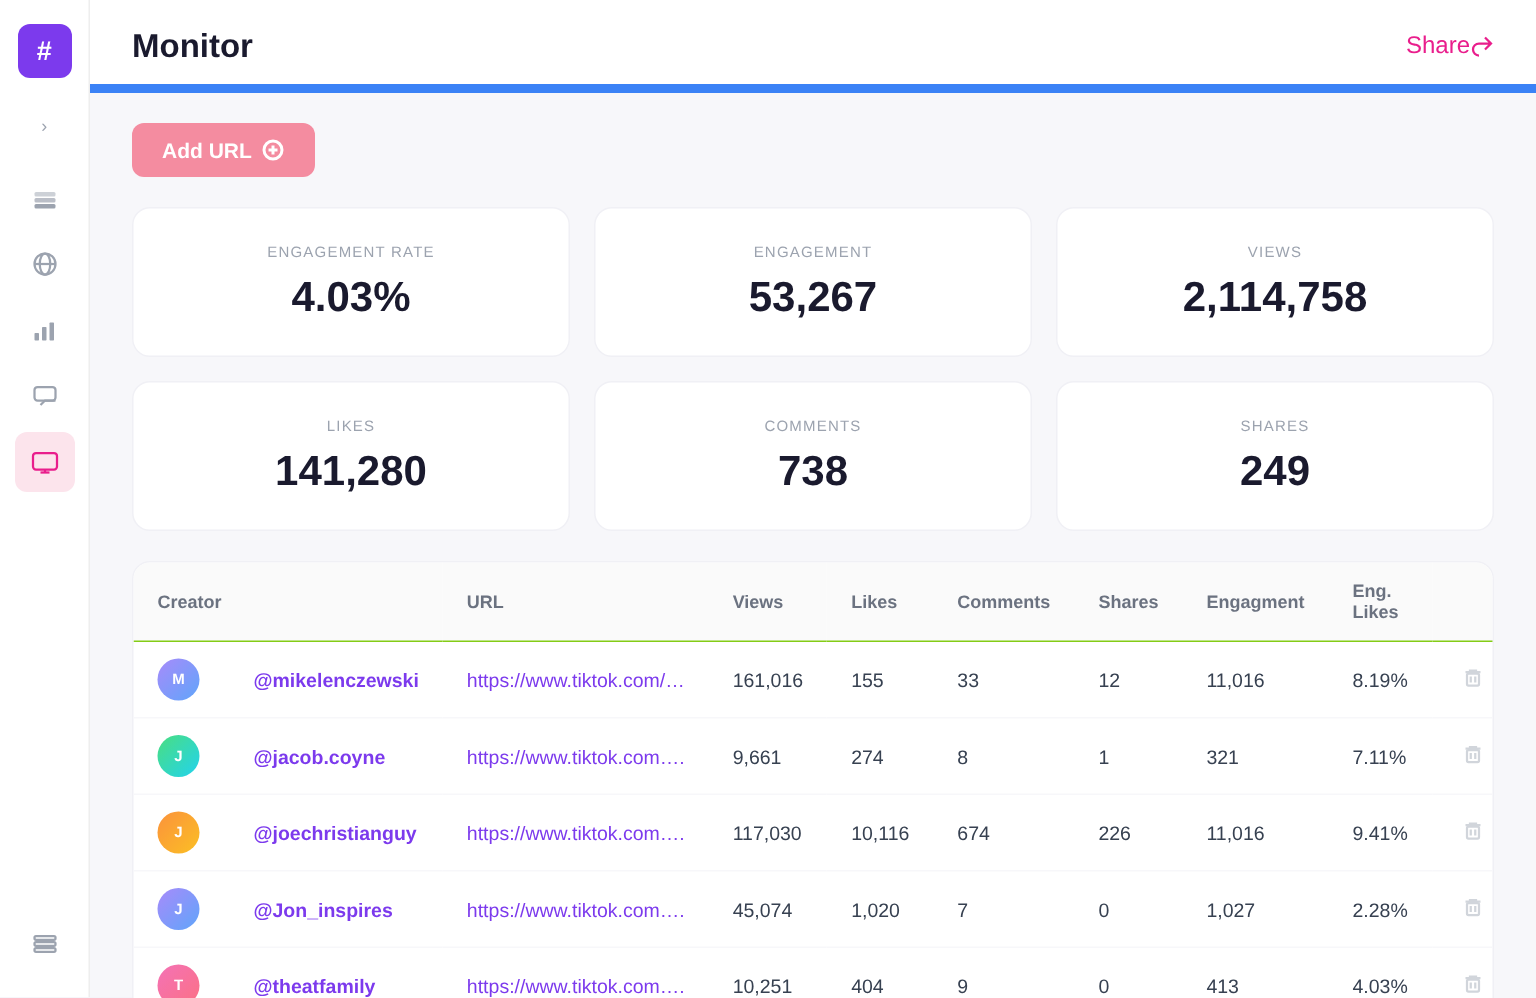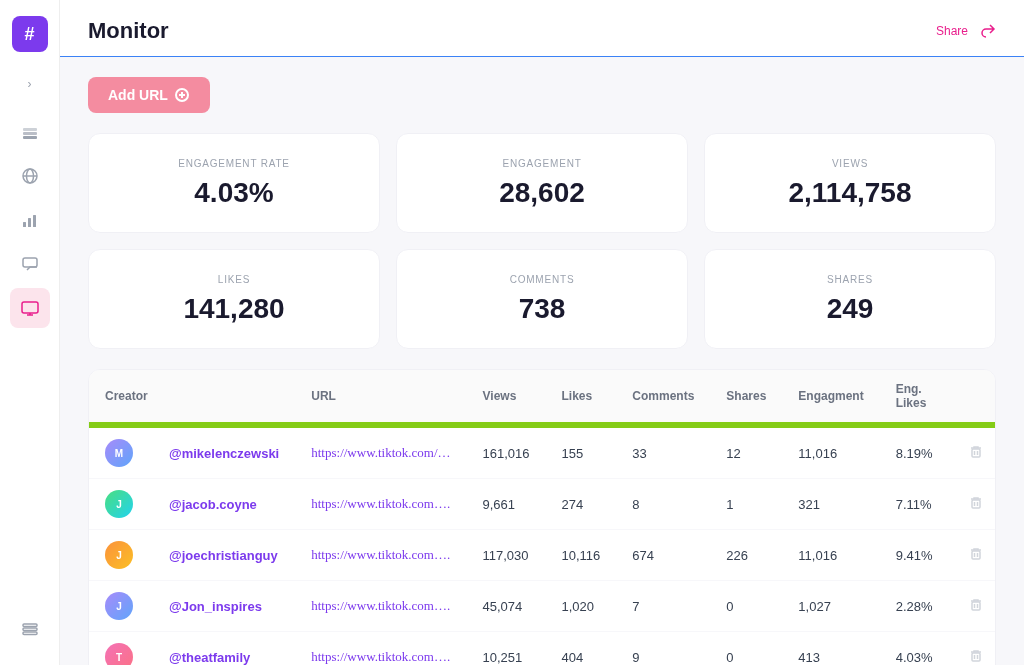--- a/index.html
+++ b/index.html
@@ -51,26 +51,26 @@
       overflow: hidden;
     }
 
     
     .header {
       background: #fff;
       padding: 18px 28px 12px;
       display: flex;
       align-items: center;
       justify-content: space-between;
-      border-bottom: 1px solid #3b82f6;
+      border-bottom: 6px solid #3b82f6;
     }
     .header-title { font-size: 22px; font-weight: 700; color: #1a1a2e; }
     .header-share {
-      display: flex; align-items: center; gap: 12px;
-      color: #e91e8c; font-size: 12px; cursor: pointer;
+      display: flex; align-items: center; gap: 0;
+      color: #e91e8c; font-size: 16px; cursor: pointer;
     }
 
     
     .content {
       flex: 1;
       padding: 20px 28px;
       overflow-y: auto;
     }
 
     
@@ -137,21 +137,21 @@
       overflow: hidden;
     }
     table { width: 100%; border-collapse: collapse; }
     thead th {
       padding: 12px 16px;
       text-align: left;
       font-size: 12px;
       font-weight: 700;
       color: #6b7280;
       background: #fafafa;
-      border-bottom: 6px solid #84cc16;
+      border-bottom: 1px solid #84cc16;
     }
     tbody tr { border-bottom: 1px solid #f7f7fa; }
     tbody tr:last-child { border-bottom: none; }
     tbody td {
       padding: 11px 16px;
       font-size: 13px;
       color: #374151;
     }
     .creator-cell { display: flex; align-items: center; gap: 8px; }
     .avatar {
@@ -159,21 +159,21 @@
       background: linear-gradient(135deg, #667eea, #f093fb);
       flex-shrink: 0;
       display: flex; align-items: center; justify-content: center;
       font-size: 10px; color: #fff; font-weight: 700;
     }
     .avatar.green { background: linear-gradient(135deg, #4ade80, #22d3ee); }
     .avatar.orange { background: linear-gradient(135deg, #fb923c, #fbbf24); }
     .avatar.purple { background: linear-gradient(135deg, #a78bfa, #60a5fa); }
     .avatar.pink { background: linear-gradient(135deg, #f472b6, #fb7185); }
     .creator-name { color: #7c3aed; font-weight: 600; font-size: 13px; margin-left: 28px; }
-    .url-link { color: #7c3aed; text-decoration: none; font-size: 13px; font-family: Liberation Serif, serif; }
+    .url-link { color: #7c3aed; text-decoration: none; font-size: 13px; }
     .delete-btn {
       background: none; border: none; cursor: pointer;
       color: #d1d5db; font-size: 14px; padding: 2px 4px;
       border-radius: 4px;
     }
   </style>
 </head>
 <body>
 
 <aside class="sidebar">
@@ -253,21 +253,21 @@
       </button>
     </div>
 
     <div class="stats-grid">
       <div class="stat-card">
         <div class="stat-label">ENGAGEMENT RATE</div>
         <div class="stat-value">4.03%</div>
       </div>
       <div class="stat-card">
         <div class="stat-label">ENGAGEMENT</div>
-        <div class="stat-value">28,602</div>
+        <div class="stat-value">53,267</div>
       </div>
       <div class="stat-card">
         <div class="stat-label">VIEWS</div>
         <div class="stat-value">2,114,758</div>
       </div>
       <div class="stat-card">
         <div class="stat-label">LIKES</div>
         <div class="stat-value">141,280</div>
       </div>
       <div class="stat-card">

